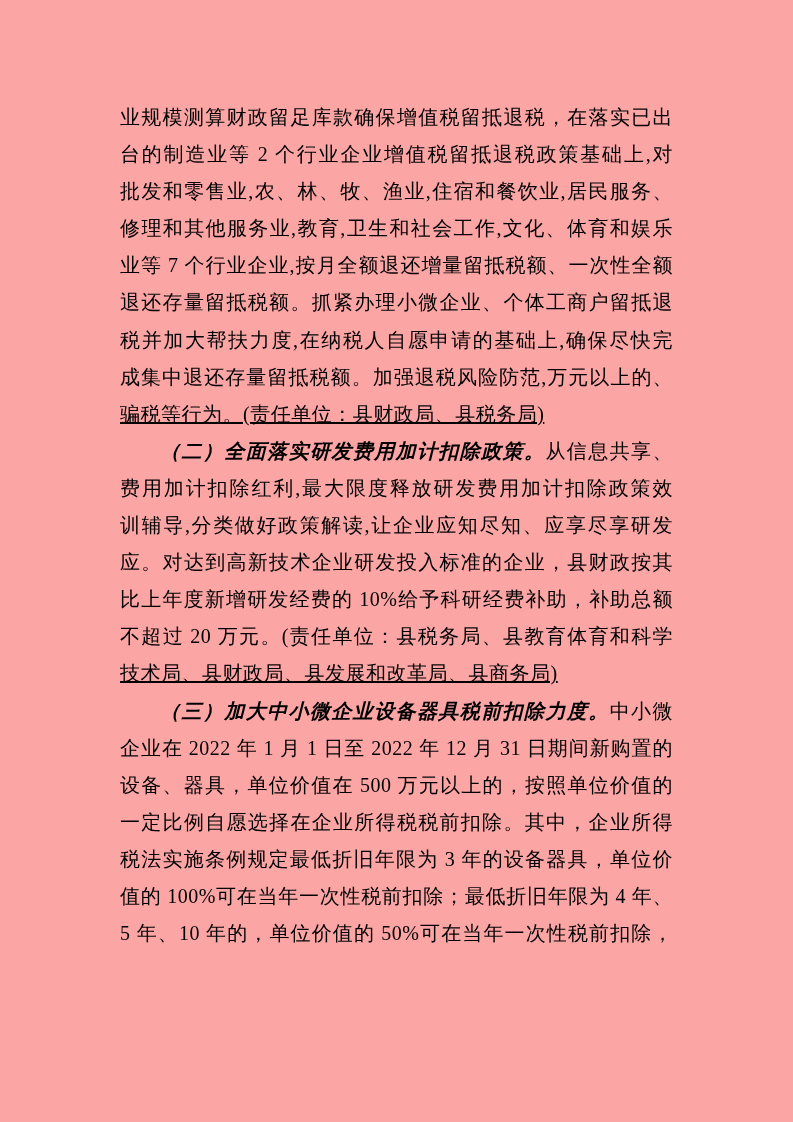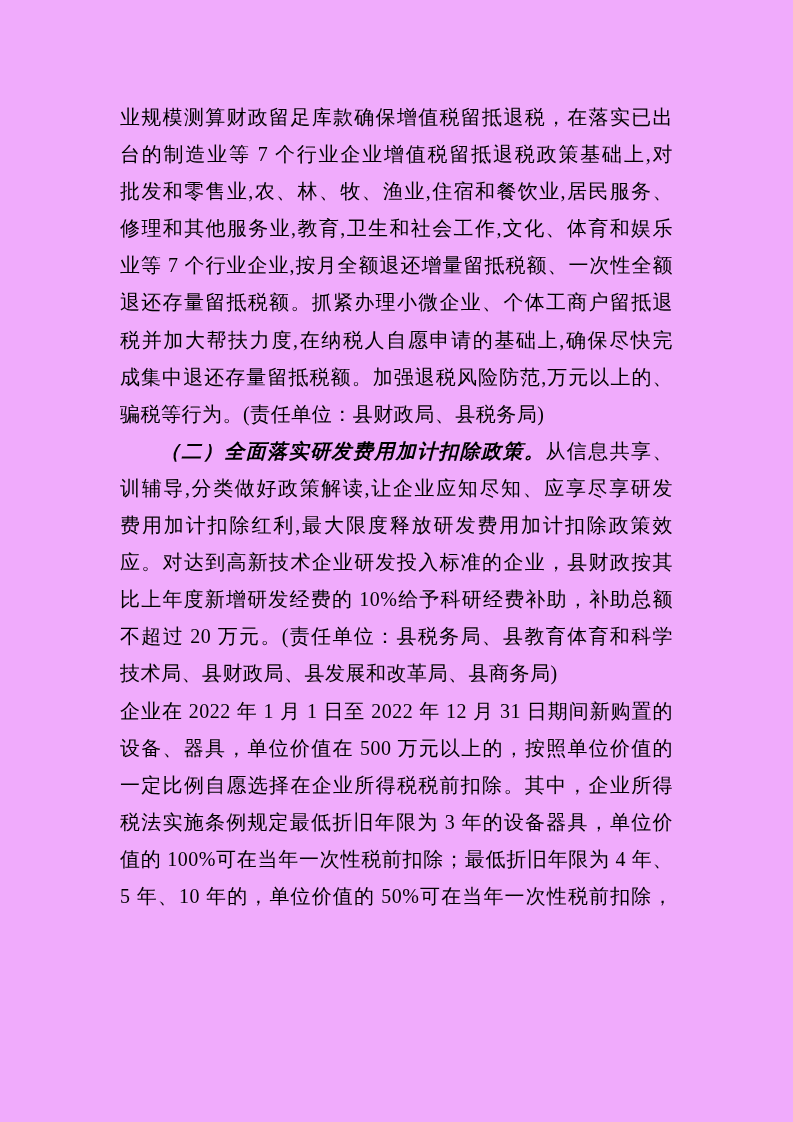--- a/index.html
+++ b/index.html
@@ -4,21 +4,21 @@
 <style>
   html, body {
     margin: 0;
     padding: 0;
     background: #ffffff;
   }
   .page {
     position: relative;
     width: 793px;
     height: 1122px;
-    background: #f0abfc;
+    background: #fca5a5;
     overflow: hidden;
     font-family: "Liberation Serif", "DejaVu Serif", serif;
     color: #000000;
   }
   .doc-text {
     position: absolute;
     left: 120px;
     top: 99px;
     width: 553px;
   }
@@ -31,47 +31,49 @@
     text-align-last: justify;
     white-space: normal;
     overflow: visible;
   }
   .doc-line.indent {
     padding-left: 40px;
     width: 513px;
   }
   .doc-line.para-end {
     text-align-last: left;
+    text-decoration: underline;
   }
   .doc-line .heading {
     font-weight: 700;
     font-style: italic;
   }
 </style>
 </head>
 <body>
 
 <div class="page">
   <div class="doc-text">
       <div class="doc-line"><span>业规模测算财政留足库款确保增值税留抵退税，在落实已出</span></div>
-      <div class="doc-line"><span>台的制造业等 7 个行业企业增值税留抵退税政策基础上,对</span></div>
+      <div class="doc-line"><span>台的制造业等 2 个行业企业增值税留抵退税政策基础上,对</span></div>
       <div class="doc-line"><span>批发和零售业,农、林、牧、渔业,住宿和餐饮业,居民服务、</span></div>
       <div class="doc-line"><span>修理和其他服务业,教育,卫生和社会工作,文化、体育和娱乐</span></div>
       <div class="doc-line"><span>业等 7 个行业企业,按月全额退还增量留抵税额、一次性全额</span></div>
       <div class="doc-line"><span>退还存量留抵税额。抓紧办理小微企业、个体工商户留抵退</span></div>
       <div class="doc-line"><span>税并加大帮扶力度,在纳税人自愿申请的基础上,确保尽快完</span></div>
       <div class="doc-line"><span>成集中退还存量留抵税额。加强退税风险防范,万元以上的、</span></div>
       <div class="doc-line para-end"><span>骗税等行为。(责任单位：县财政局、县税务局)</span></div>
       <div class="doc-line indent"><span class="heading">（二）全面落实研发费用加计扣除政策。</span><span>从信息共享、</span></div>
+      <div class="doc-line"><span>费用加计扣除红利,最大限度释放研发费用加计扣除政策效</span></div>
       <div class="doc-line"><span>训辅导,分类做好政策解读,让企业应知尽知、应享尽享研发</span></div>
-      <div class="doc-line"><span>费用加计扣除红利,最大限度释放研发费用加计扣除政策效</span></div>
       <div class="doc-line"><span>应。对达到高新技术企业研发投入标准的企业，县财政按其</span></div>
       <div class="doc-line"><span>比上年度新增研发经费的 10%给予科研经费补助，补助总额</span></div>
       <div class="doc-line"><span>不超过 20 万元。(责任单位：县税务局、县教育体育和科学</span></div>
       <div class="doc-line para-end"><span>技术局、县财政局、县发展和改革局、县商务局)</span></div>
+      <div class="doc-line indent"><span class="heading">（三）加大中小微企业设备器具税前扣除力度。</span><span>中小微</span></div>
       <div class="doc-line"><span>企业在 2022 年 1 月 1 日至 2022 年 12 月 31 日期间新购置的</span></div>
       <div class="doc-line"><span>设备、器具，单位价值在 500 万元以上的，按照单位价值的</span></div>
       <div class="doc-line"><span>一定比例自愿选择在企业所得税税前扣除。其中，企业所得</span></div>
       <div class="doc-line"><span>税法实施条例规定最低折旧年限为 3 年的设备器具，单位价</span></div>
       <div class="doc-line"><span>值的 100%可在当年一次性税前扣除；最低折旧年限为 4 年、</span></div>
       <div class="doc-line"><span>5 年、10 年的，单位价值的 50%可在当年一次性税前扣除，</span></div>
     </div>
 </div>
 
 </body></html>

